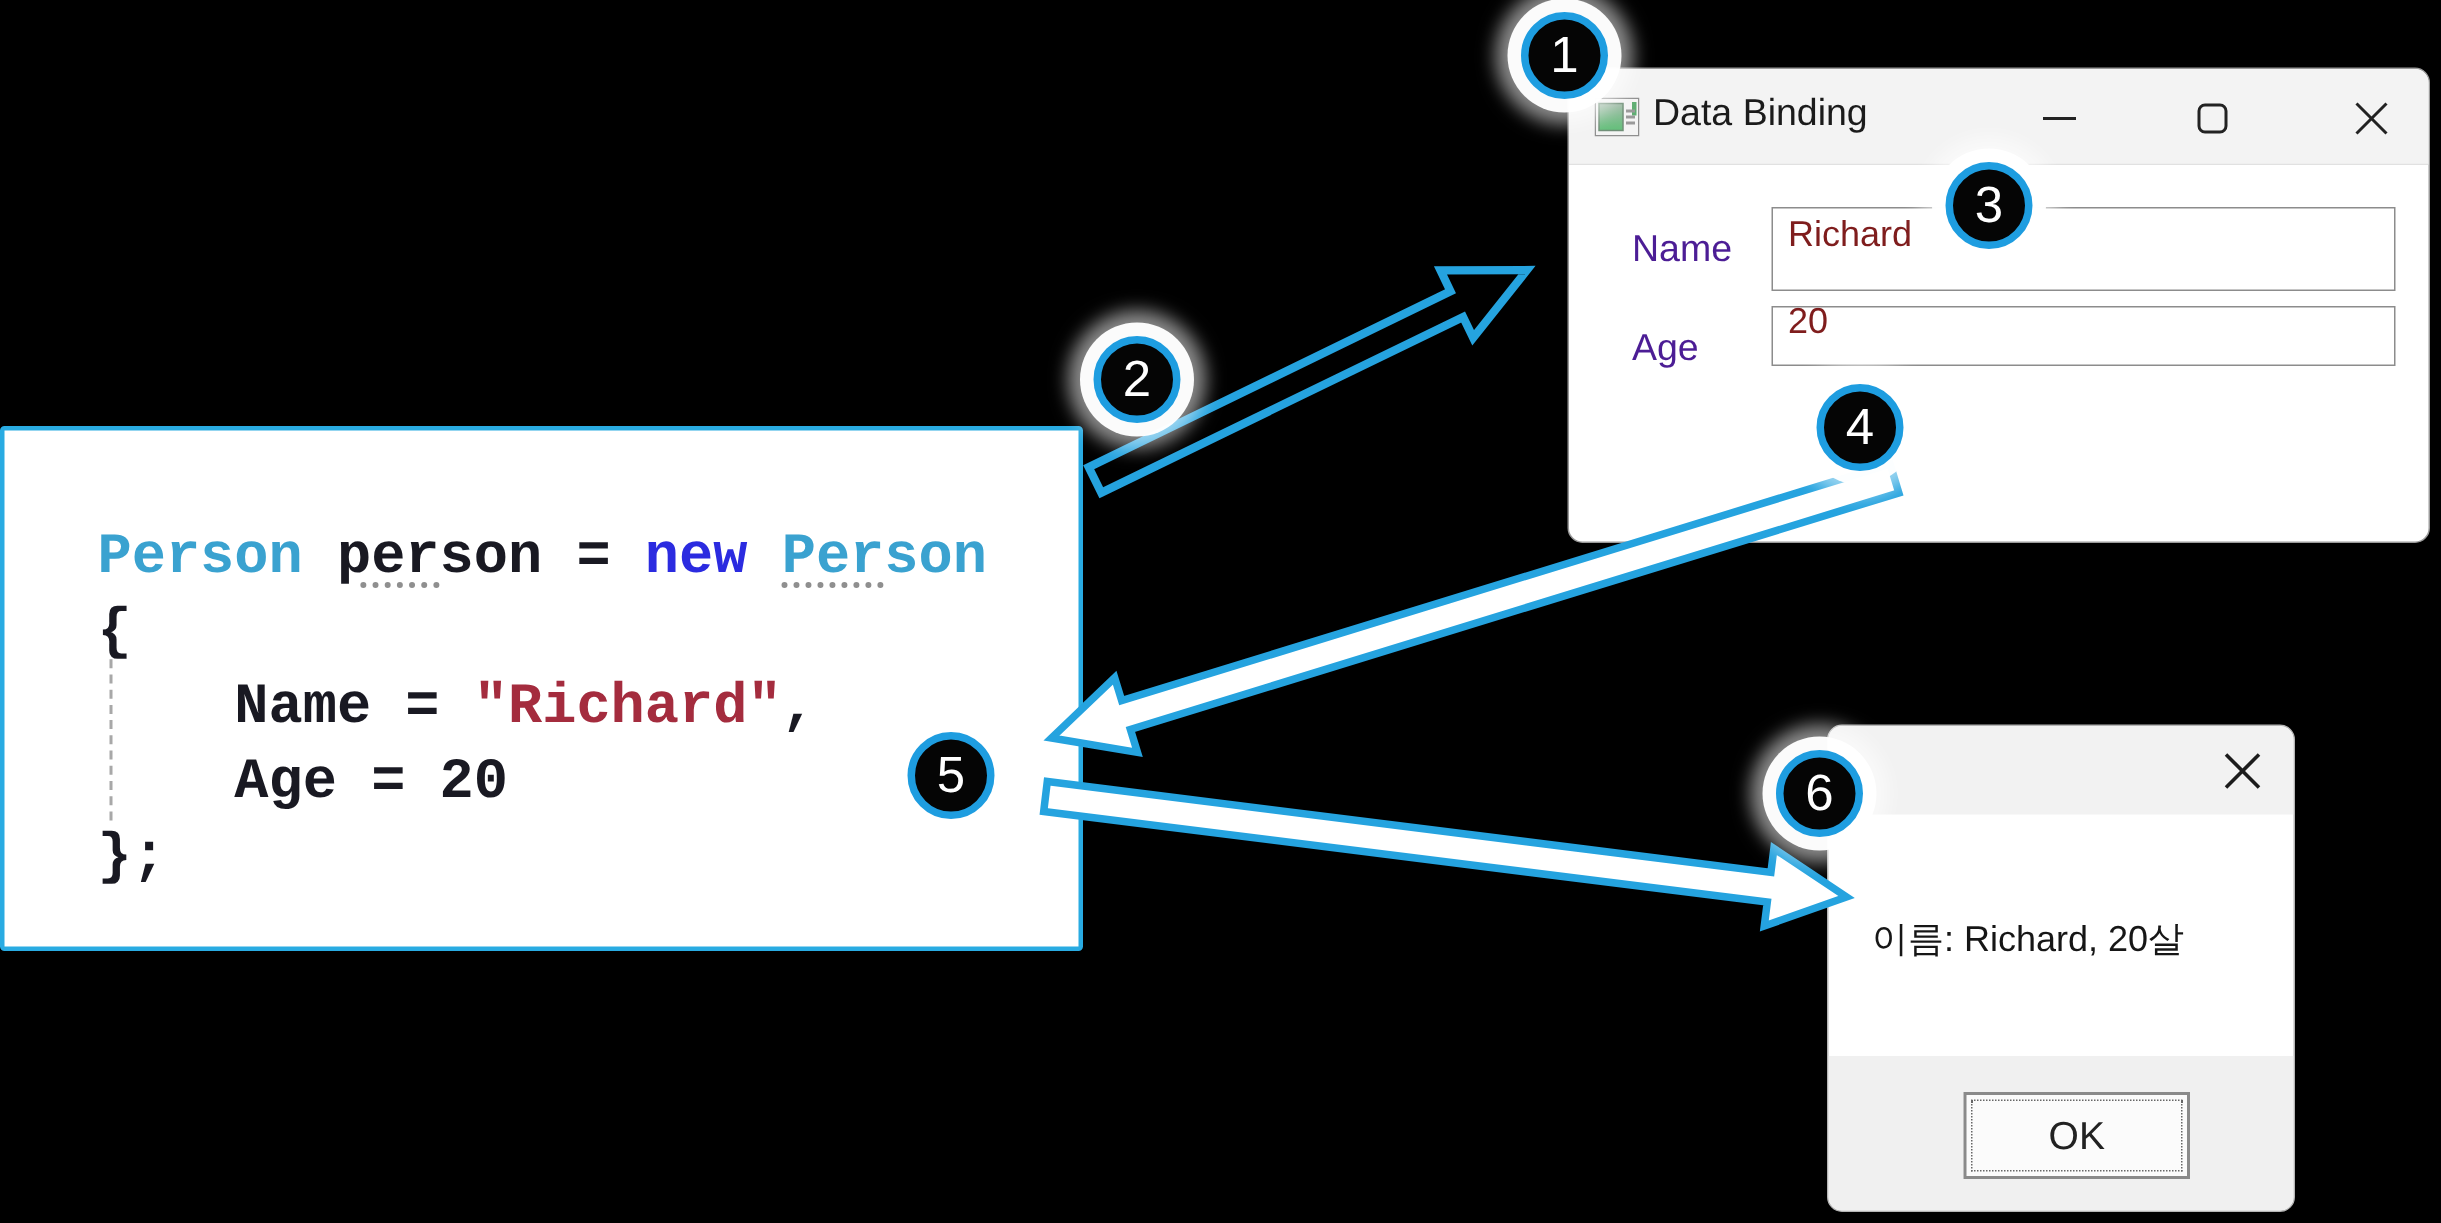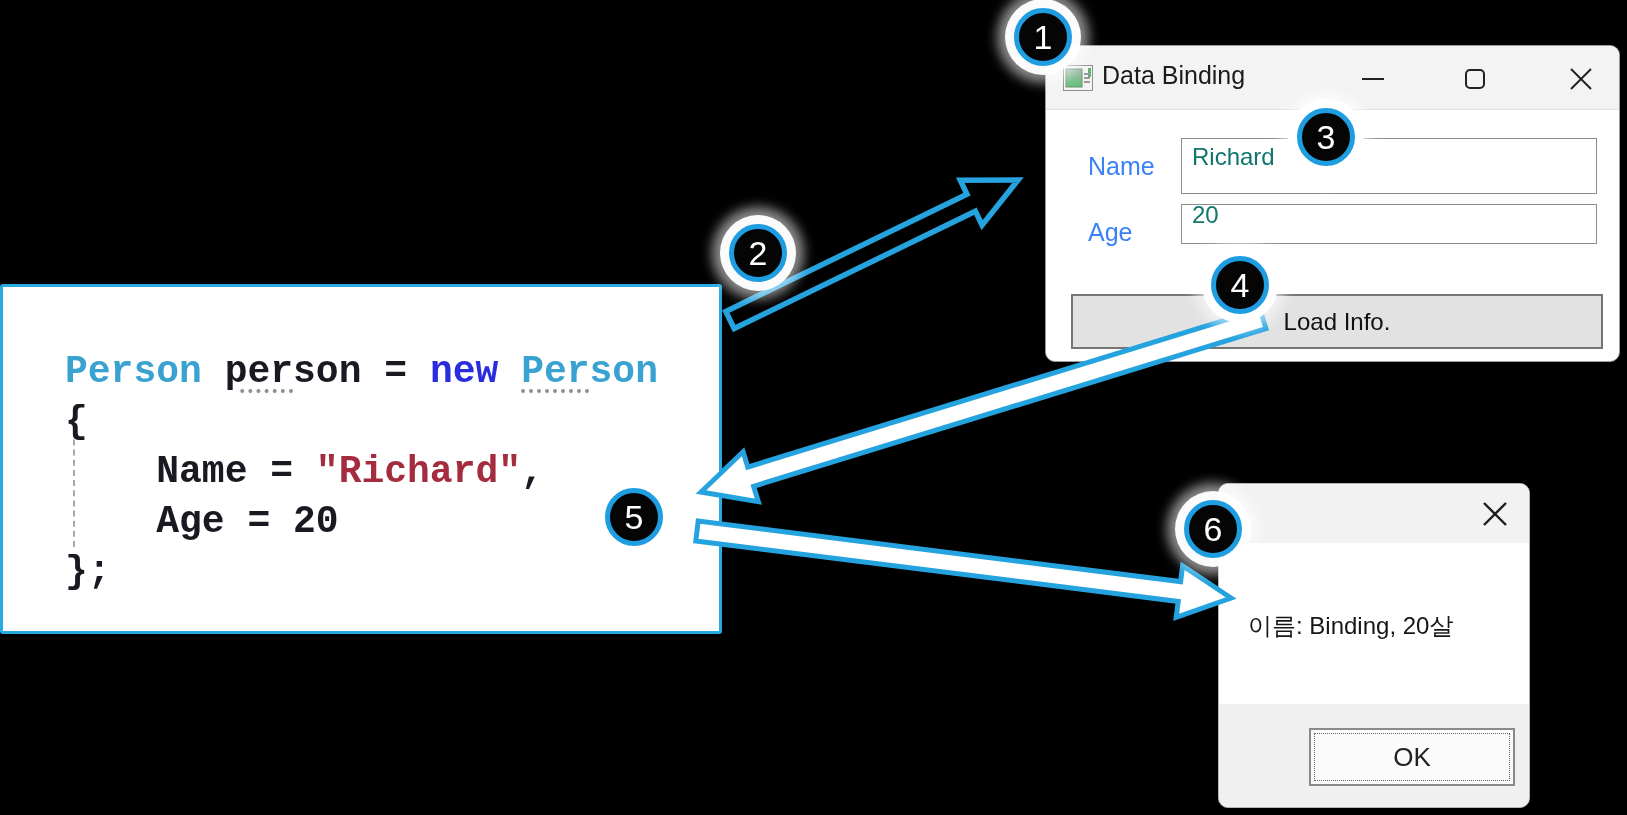--- a/index.html
+++ b/index.html
@@ -25,40 +25,40 @@
   .win{position:absolute;left:1045px;top:45px;width:575px;height:317px;background:#fff;
        border:1px solid #9a9a9a;border-radius:10px;box-sizing:border-box;padding-left:44px;}
   .titlebar{position:absolute;left:0;top:0;right:0;height:63px;background:#f3f3f3;
             border-bottom:1px solid #e1e1e1;border-radius:9px 9px 0 0;}
   .app-icon{position:absolute;left:17px;top:19px;width:30px;height:26px;}
   .win-title{position:absolute;left:56px;top:15px;font-size:25px;color:#1b1b1b;}
   .cap{position:absolute;top:21px;width:24px;height:24px;cursor:pointer;}
   .cap-min{left:315px;}
   .cap-max{left:417px;}
   .cap-close{left:523px;}
-  .lbl{position:absolute;left:42px;font-size:25px;color:#3b82f6;}
+  .lbl{position:absolute;left:42px;font-size:25px;color:#4c1d95;}
   .lbl-name{top:106px;}
   .lbl-age{top:172px;}
   .field{position:absolute;left:135px;width:416px;box-sizing:border-box;background:#fff;
          border:1.5px solid #8c8c8c;font-family:"Liberation Sans",sans-serif;
-         font-size:24px;color:#0f766e;padding:3px 10px 22px 10px;}
+         font-size:24px;color:#7f1d1d;padding:3px 10px 22px 10px;}
   .field-name{top:92px;height:56px;}
   .field-age{top:158px;height:40px;}
   .load-btn{position:absolute;left:25px;top:248px;width:532px;height:55px;background:#e2e2e2;
             border:2px solid #757575;font-family:"Liberation Sans",sans-serif;
             font-size:24px;color:#111;cursor:pointer;}
 
   
   .msgbox{position:absolute;left:1218px;top:483px;width:312px;height:325px;background:#fff;
           border:1px solid #b5b5b5;border-radius:10px;box-sizing:border-box;overflow:hidden;}
   .msg-titlebar{position:absolute;left:0;top:0;right:0;height:59px;background:#f2f2f2;}
   .msg-close{position:absolute;left:263px;top:17px;width:26px;height:26px;cursor:pointer;}
   .msg-text{position:absolute;left:29px;top:126px;font-size:24px;color:#161616;}
   .msg-footer{position:absolute;left:0;right:0;bottom:0;height:103px;background:#f0f0f0;}
-  .ok-btn{position:absolute;left:90px;top:24px;width:206px;height:58px;background:#fbfbfb;
+  .ok-btn{position:absolute;left:90px;top:24px;width:151px;height:58px;background:#fbfbfb;
           border:2px solid #8a8a8a;outline:1.5px dotted #666;outline-offset:-6px;
           font-family:"Liberation Sans",sans-serif;font-size:26px;color:#222;cursor:pointer;}
 
   
   .arrows{position:absolute;left:0;top:0;width:1627px;height:815px;pointer-events:none;z-index:5;}
   .badge{position:absolute;z-index:6;width:58px;height:58px;border-radius:50%;box-sizing:border-box;
          background:#050505;border:5px solid #1e9de0;color:#fff;
          display:flex;align-items:center;justify-content:center;
          font-size:34px;font-weight:400;
          box-shadow:0 0 0 9px rgba(255,255,255,0.97),0 0 12px 17px rgba(255,255,255,0.55);}
@@ -106,33 +106,32 @@
         <svg width="24" height="24">
             <line x1="2" y1="2" x2="22" y2="22" stroke="#222" stroke-width="2"></line>
             <line x1="22" y1="2" x2="2" y2="22" stroke="#222" stroke-width="2"></line>
           </svg>
       </span>
     </div>
     <label class="lbl lbl-name">Name</label>
     <input class="field field-name" value="Richard" style="">
     <label class="lbl lbl-age">Age</label>
     <input class="field field-age" value="20" style="">
-    <button class="load-btn">Load Info.</button>
   </section>
 
   <section class="msgbox">
     <div class="msg-titlebar">
       <span class="msg-close">
         <svg width="26" height="26">
             <line x1="2" y1="2" x2="24" y2="24" stroke="#1c1c1c" stroke-width="2.4"></line>
             <line x1="24" y1="2" x2="2" y2="24" stroke="#1c1c1c" stroke-width="2.4"></line>
           </svg>
       </span>
     </div>
-    <div class="msg-text">이름: Binding, 20살</div>
+    <div class="msg-text">이름: Richard, 20살</div>
     <div class="msg-footer">
       <button class="ok-btn">OK</button>
     </div>
   </section>
 
   <svg class="arrows" viewBox="0 0 1627 815">
     <polygon points="734.2,328.5 975.4,211.3 982.1,225.2 1018,180 960.3,180.2 967,194.2 725.8,311.5" fill="none" stroke="#25a3df" stroke-width="5.5" stroke-linejoin="miter"></polygon>
     <polygon points="1260.1,309.4 747.8,467.1 743.1,451.8 701,492 758.3,501.6 753.6,486.3 1265.9,328.6" fill="#ffffff" stroke="#25a3df" stroke-width="5" stroke-linejoin="miter"></polygon>
     <polygon points="695.8,541 1178.2,601.4 1176.2,617.3 1231,598 1182.6,565.7 1180.6,581.6 698.2,521" fill="#ffffff" stroke="#25a3df" stroke-width="5" stroke-linejoin="miter"></polygon>
   </svg>

